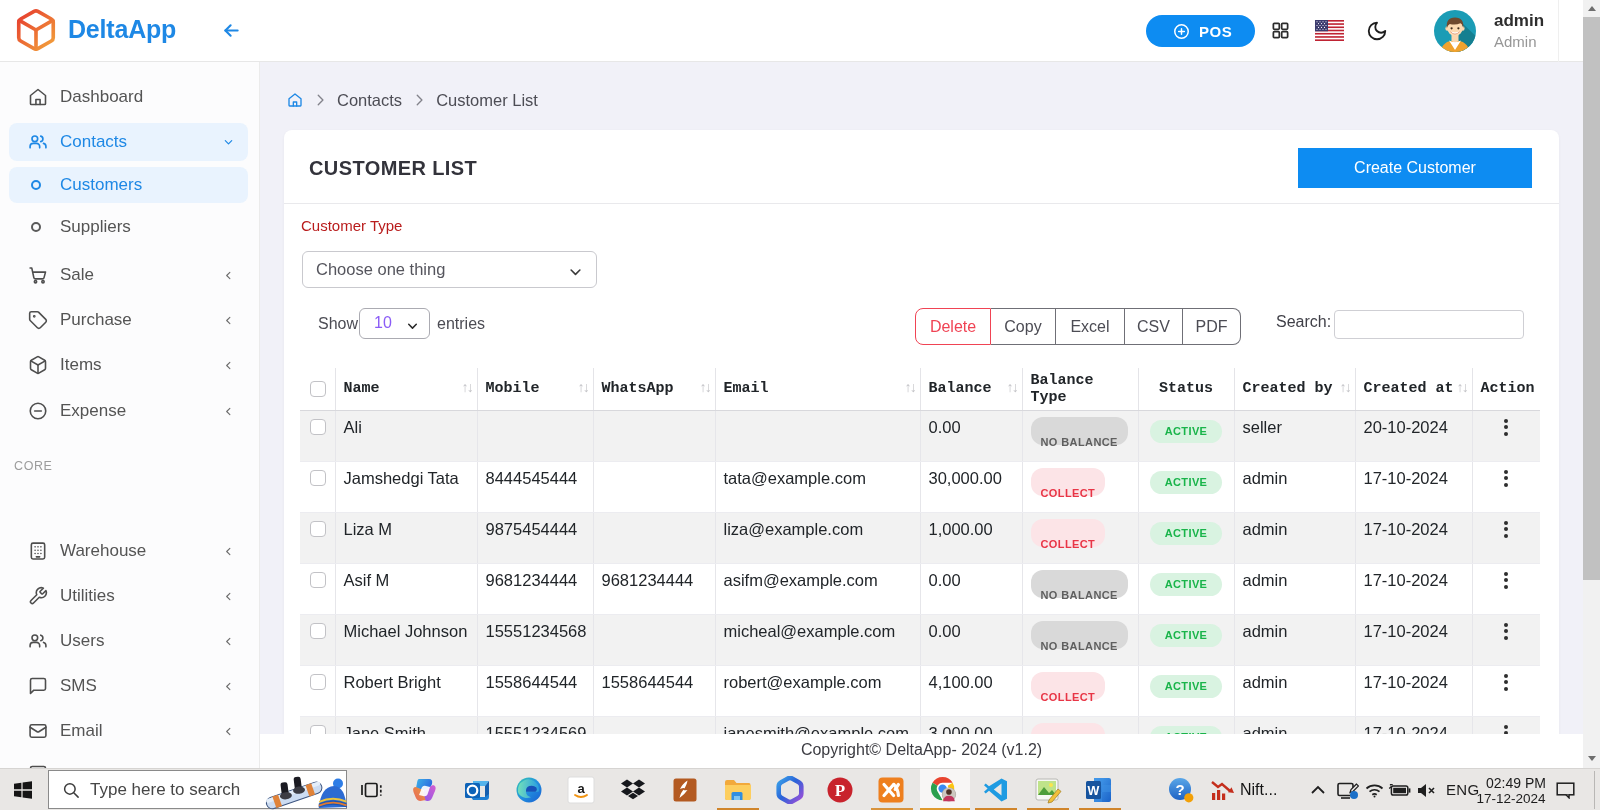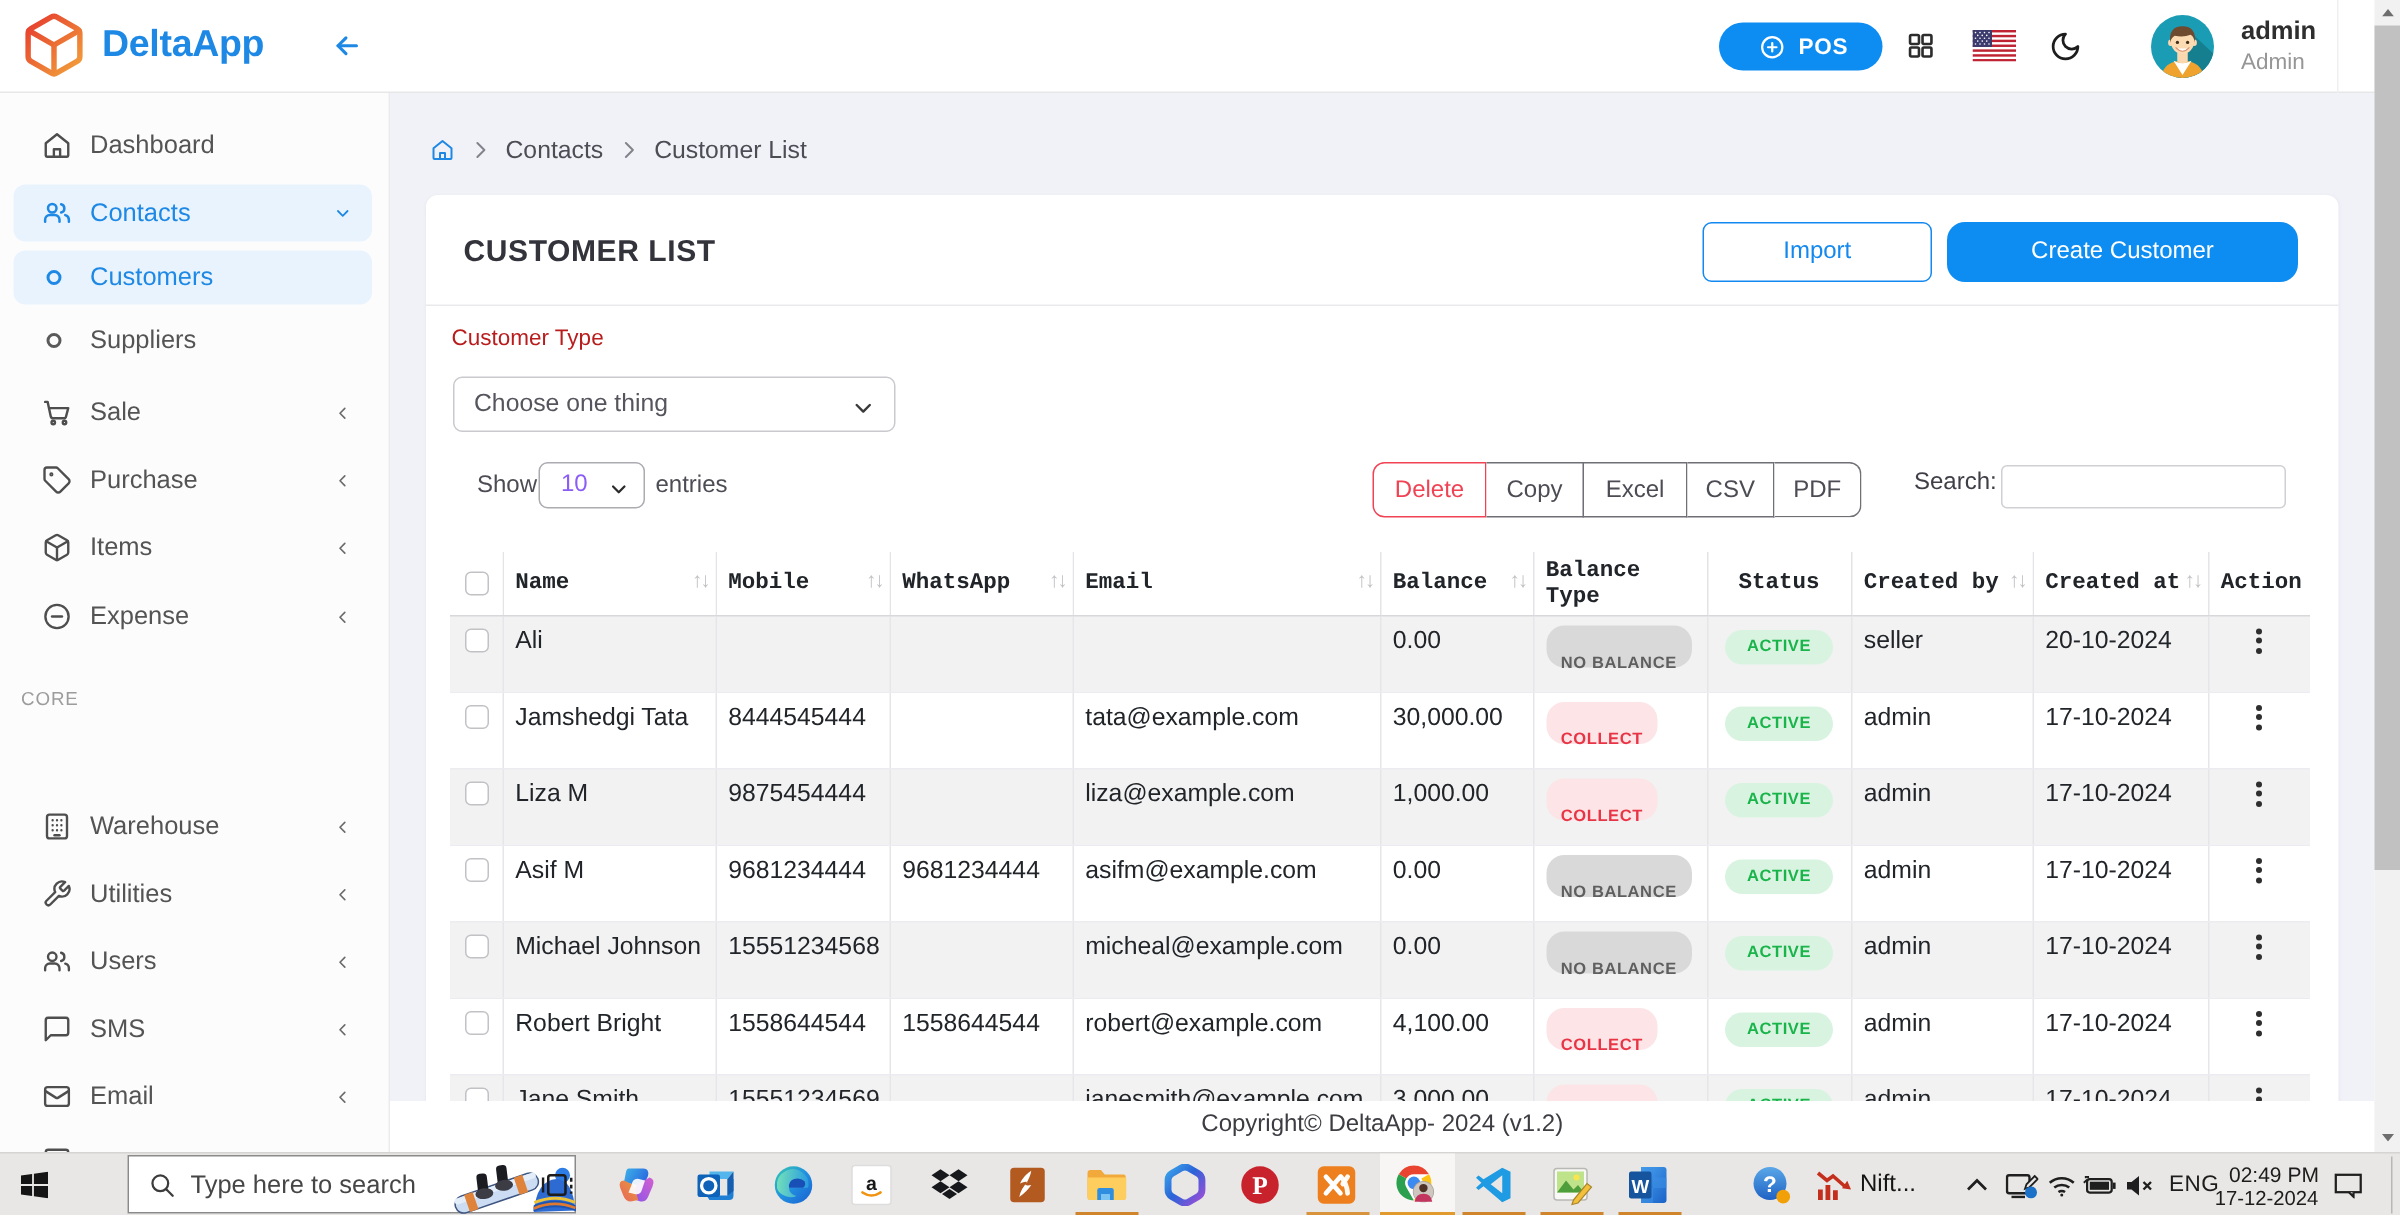--- a/index.html
+++ b/index.html
@@ -22,21 +22,21 @@
 #posbtn .txt { font-size:15px; font-weight:bold; letter-spacing:.5px; margin-left:9px; }
 #admin-name { position:absolute; left:1494px; top:11px; font-size:17px; font-weight:bold; color:#2e2e2e; }
 #admin-role { position:absolute; left:1494px; top:33px; font-size:15px; color:#969696; }
 
 #crumb { position:absolute; left:27px; top:28px; height:20px; display:flex; align-items:center; color:#4d4d55; font-size:16.5px; }
 
 #card { position:absolute; left:24px; top:68px; width:1275px; height:760px; background:#fff; border-radius:8px; box-shadow:0 1px 3px rgba(60,60,90,.06); }
 #card h1 { position:absolute; left:25px; top:27px; font-size:20px; letter-spacing:.4px; color:#33333b; font-weight:bold; }
 #hdrline { position:absolute; left:0; top:73px; width:1275px; height:1px; background:#e9e9ec; }
 #btn-import { position:absolute; left:851px; top:18px; width:153px; height:40px; border:1px solid #1389f0; border-radius:6px; color:#1389f0; font-size:16px; display:flex; align-items:center; justify-content:center; background:#fff; }
-#btn-create { position:absolute; left:1014px; top:18px; width:234px; height:40px; border-radius:12px; color:#fff; font-size:16px; display:flex; align-items:center; justify-content:center; background:#0d8cf2; }
+#btn-create { position:absolute; left:1014px; top:18px; width:234px; height:40px; border-radius:0; color:#fff; font-size:16px; display:flex; align-items:center; justify-content:center; background:#0d8cf2; }
 #lab-ctype { position:absolute; left:17px; top:87px; font-size:15px; color:#b91c1c; }
 #sel-ctype { position:absolute; left:18px; top:121px; width:295px; height:37px; border:1px solid #c9c9ce; border-radius:6px; background:#fff; }
 #sel-ctype .t { position:absolute; left:13px; top:8px; font-size:16.5px; color:#55555d; }
 #sel-ctype svg { position:absolute; right:13px; top:13px; }
 .srow { position:absolute; top:178px; font-size:16px; color:#4c4c54; }
 #sel-10 { position:absolute; left:75px; top:178px; width:71px; height:31px; border:1px solid #ababb2; border-radius:6px; background:#fff; }
 #sel-10 .t { position:absolute; left:14px; top:5px; font-size:16px; color:#8b5cf6; }
 #sel-10 svg { position:absolute; right:10px; top:11px; }
 #expgrp { position:absolute; left:631px; top:178px; height:37px; display:flex; }
 .expb { height:37px; border:1px solid #6f6f76; border-left:none; background:#fff; color:#4c4c54; font-size:16px; display:flex; align-items:center; justify-content:center; }
@@ -58,21 +58,21 @@
 .b-gray { background:#d9d9d9; color:#5f5f5f; }
 .b-red { background:#fce4e7; color:#e83546; }
 .b-green { background:#d9f3e1; color:#19b44a; padding:0 15px; }
 .dots { width:4px; height:4px; border-radius:50%; background:#2e2e2e; margin:2.5px auto; }
 #footer { position:absolute; left:0; top:672px; width:1323px; height:36px; background:#fff; text-align:center; font-size:16px; color:#3c3c42; line-height:32px; z-index:3; }
 
 #sbar { position:absolute; left:1583px; top:0; width:17px; height:768px; background:#f1f1f1; z-index:10; }
 #sbar .thumb { position:absolute; left:0; top:17px; width:17px; height:563px; background:#c1c1c1; }
 
 #taskbar { position:absolute; left:0; top:768px; width:1600px; height:42px; background:#e9e7e5; border-top:1px solid #d6d4d2; z-index:20; }
-#tsearch { position:absolute; left:48px; top:1px; width:299px; height:39px; background:#fff; border:1px solid #8a8a8a;margin-left:37px; }
+#tsearch { position:absolute; left:48px; top:1px; width:299px; height:39px; background:#fff; border:1px solid #8a8a8a; }
 #tsearch .txt { position:absolute; left:41px; top:9px; font-size:17px; color:#464646; }
 .ticon { position:absolute; top:7px; width:28px; height:28px; display:flex; align-items:center; justify-content:center; }
 .uline { position:absolute; top:39px; height:3px; background:#d0852b; }
 .trtxt { position:absolute; font-size:13px; color:#1c1c1c; }
 </style>
 </head>
 <body>
 <div id="topbar">
 
   <svg class="abs" style="left:13px;top:7px" width="46" height="46" viewBox="0 0 24 24" fill="none">
@@ -330,21 +330,20 @@
         <path d="m9 4 8 8-8 8"></path>
       </svg>
     <span>Contacts</span>
     <svg style="margin:0 10px" width="14" height="14" viewBox="0 0 24 24" fill="none" stroke="#83838b" stroke-width="2.3" stroke-linecap="round" stroke-linejoin="round">
         <path d="m9 4 8 8-8 8"></path>
       </svg>
     <span>Customer List</span>
   </div>
   <div id="card">
     <h1>CUSTOMER LIST</h1>
-    <div id="btn-import">Import</div>
     <div id="btn-create">Create Customer</div>
     <div id="hdrline"></div>
     <div id="lab-ctype">Customer Type</div>
     <div id="sel-ctype">
         <span class="t">Choose one thing</span>
       <svg width="15" height="15" viewBox="0 0 24 24" fill="none" stroke="#3a3a3a" stroke-width="2.6" stroke-linecap="round" stroke-linejoin="round">
           <path d="m5 8 7 7 7-7"></path>
         </svg>
     </div>
     <div class="srow" style="left:34px;line-height:31px">Show</div>

